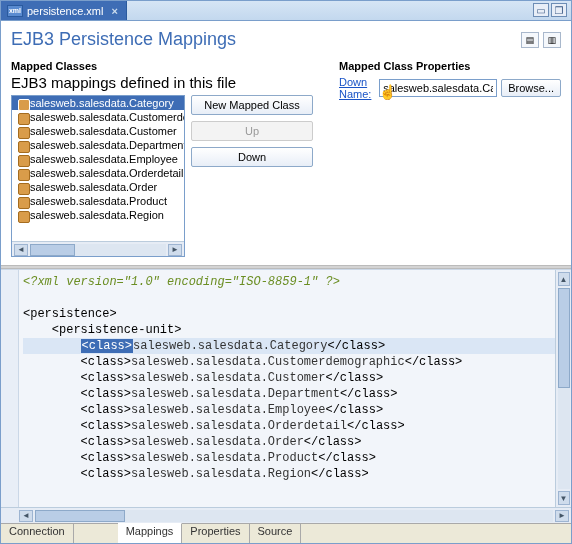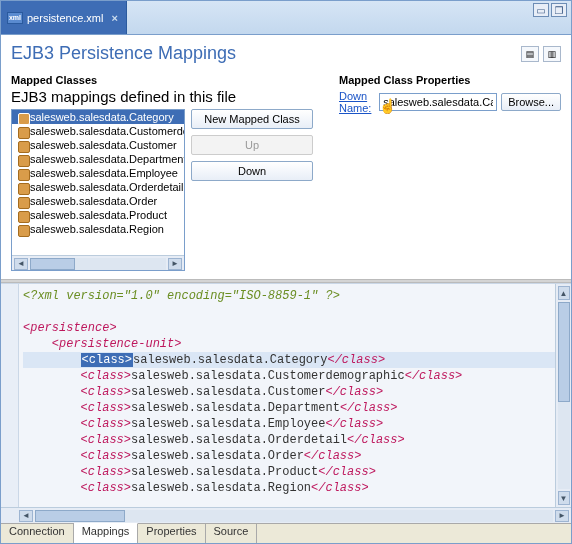--- a/index.html
+++ b/index.html
@@ -1,18 +1,18 @@
 <!DOCTYPE html>
 <html><head>
 <meta charset="utf-8">
 <style>
 * { box-sizing: border-box; margin: 0; padding: 0; }
 body { font-family: Tahoma, Arial, sans-serif; font-size: 11px; background: #fff; width: 572px; height: 544px; overflow: hidden; }
 .window { border: 1px solid #7a9ecb; background: #fff; width: 572px; height: 544px; display: flex; flex-direction: column; }
-.tabstrip { background: linear-gradient(#d6e5f5,#c3d8ee); height: 34px; display: flex; align-items: stretch; border-bottom: 1px solid #7a9ecb; position: relative; }
+.tabstrip { background: linear-gradient(#d6e5f5,#c3d8ee); height: 20px; display: flex; align-items: stretch; border-bottom: 1px solid #7a9ecb; position: relative; }
 .tab { background: #3e6db5; color: #fff; padding: 3px 8px 3px 6px; display: flex; align-items: center; gap: 4px; font-size: 11px; border-right: 1px solid #2a5a9e; }
 .tab .xml-ico { width: 16px; height: 12px; background: #5a8bd0; border: 1px solid #2a5a9e; display: inline-flex; align-items: center; justify-content: center; }
 .tab .xml-ico::after { content: "xml"; color: #fff; font-size: 7px; font-weight: bold; }
 .tab .close { color: #cde; font-weight: bold; padding-left: 4px; }
 .win-controls { position: absolute; right: 4px; top: 2px; display: flex; gap: 2px; }
 .win-controls span { width: 16px; height: 14px; border: 1px solid #6d8db5; background: #e8eef7; display: inline-flex; align-items: center; justify-content: center; font-size: 10px; color: #3b5a85; }
 .content-top { padding: 8px 10px 4px 10px; }
 .title-row { display: flex; justify-content: space-between; align-items: center; }
 .page-title { color: #3e6db5; font-size: 18px; font-weight: normal; }
 .title-icons { display: flex; gap: 4px; }
@@ -40,34 +40,34 @@
 .link-label { color: #1a54c7; text-decoration: underline; font-size: 11px; position: relative; }
 .cursor-icon { position: absolute; left: 40px; top: 8px; font-size: 14px; color: #000; }
 .text-input { border: 1px solid #7a9ecb; padding: 2px 3px; font-size: 11px; width: 118px; background: #fff; }
 .browse-btn { border: 1px solid #8da9c9; background: linear-gradient(#fff,#e8eef7); padding: 2px 6px; font-size: 11px; border-radius: 2px; }
 .divider-sash { height: 4px; background: #d4d4d4; border-top: 1px solid #bbb; border-bottom: 1px solid #bbb; margin-top: 0px; }
 .source-pane { flex: 1; background: #f2f5fa; border-top: 1px solid #cad7e7; position: relative; display: flex; flex-direction: column; min-height: 0; }
 .source-body { flex: 1; display: flex; overflow: hidden; }
 .gutter { width: 18px; background: #e8eef7; border-right: 1px solid #cad7e7; }
 .code { flex: 1; font-family: "Courier New", monospace; font-size: 12px; padding: 4px 0 0 4px; line-height: 16px; overflow: hidden; white-space: pre; color: #333; }
 .code .xml-decl { color: #6b8e23; font-style: italic; }
-.code .tag { color: #be185d; font-style: italic; }
+.code .tag { color: #000000; }
 .code .highlight { background: #3e6db5; color: #fff; padding: 0 1px; }
 .code .line-hilite { background: #dae6f5; display: inline-block; min-width: 100%; }
 .vscroll { width: 16px; background: #e6ecf5; border-left: 1px solid #bcd; display: flex; flex-direction: column; align-items: center; padding: 2px 0; }
 .vscroll .arrow { width: 12px; height: 14px; background: #cfdcec; border: 1px solid #9db4d1; display: inline-flex; align-items: center; justify-content: center; font-size: 8px; color: #456; }
 .vscroll .track { flex: 1; width: 12px; background: #dde6f1; margin: 2px 0; position: relative; }
 .vscroll .thumb { position: absolute; left: 0; top: 0; width: 100%; height: 100px; background: #b9cde6; border: 1px solid #8da9c9; }
 .source-hscroll { height: 16px; background: #e6ecf5; border-top: 1px solid #bcd; display: flex; align-items: center; padding: 0 2px 0 18px; }
 .source-hscroll .arrow { width: 14px; height: 12px; background: #cfdcec; border: 1px solid #9db4d1; display: inline-flex; align-items: center; justify-content: center; font-size: 8px; color: #456; }
 .source-hscroll .track { flex: 1; height: 12px; margin: 0 2px; background: #dde6f1; position: relative; }
 .source-hscroll .thumb { position: absolute; left: 0; top: 0; height: 100%; width: 90px; background: #b9cde6; border: 1px solid #8da9c9; }
 .bottom-tabs { height: 20px; background: #ece9d8; border-top: 1px solid #a9a9a9; display: flex; }
 .btab { padding: 1px 8px; font-size: 11px; border-right: 1px solid #a9a9a9; background: #ece9d8; color: #333; }
-.btab.active { background: #fff; border-top: 1px solid #fff; margin-top: -1px; }
+.btab.active { background: #fff; border-top: 1px solid #fff; margin-top: -1px; margin-left: 44px; }
 </style>
 </head>
 <body>
 
 <div class="window">
 
   <div class="tabstrip">
     <div class="tab">
       <span class="xml-ico"></span>
       <span>persistence.xml</span>

